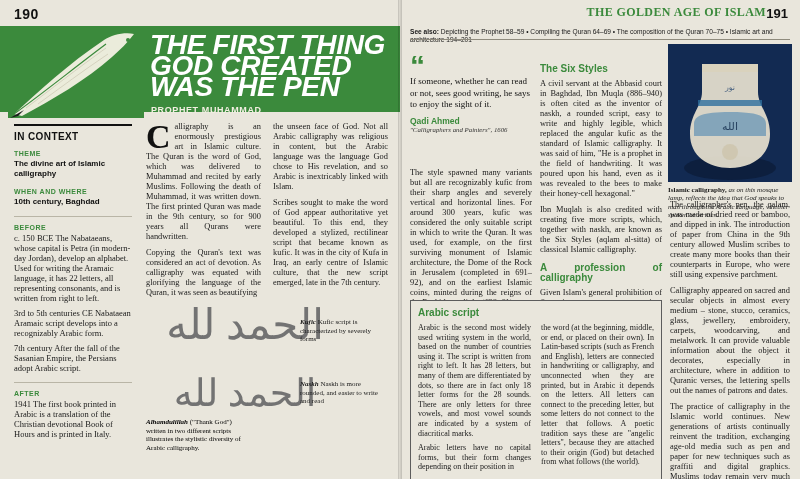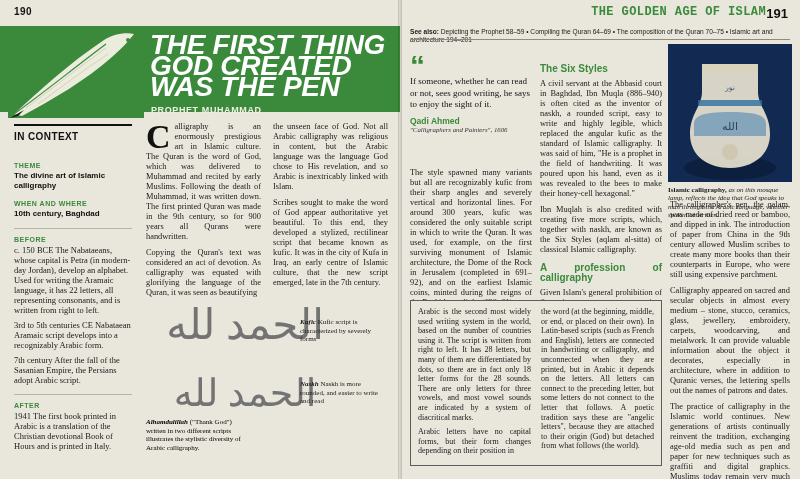--- a/index.html
+++ b/index.html
@@ -7,34 +7,34 @@
   .spread{position:relative;width:800px;height:479px;background:#d9d6cc;display:flex;}
   .page{position:relative;height:479px;box-sizing:border-box;}
   .left-page{width:400px;background:#e9e6dc;}
   .right-page{width:400px;background:#e9e6dc;}
   .gutter{position:absolute;left:398px;top:0;width:4px;height:479px;
     background:linear-gradient(90deg,rgba(0,0,0,.18),rgba(0,0,0,.06) 40%,rgba(0,0,0,.18));z-index:40;}
 
   
   .l-header{position:absolute;left:0;top:0;width:400px;height:26px;background:#e9e6dc;}
   .folio-l{position:absolute;left:14px;top:6px;font-family:"Liberation Sans",sans-serif;
-    font-weight:bold;font-size:10px;color:#111;letter-spacing:.5px;}
+    font-weight:bold;font-size:14px;color:#111;letter-spacing:.5px;}
   .green-band{position:absolute;left:0;top:26px;width:400px;height:86px;background:#3b8a3c;}
   .green-band .title{position:absolute;left:150px;top:8px;width:240px;
     font-family:"Liberation Sans",sans-serif;font-weight:bold;font-style:italic;
     font-size:28px;line-height:21px;color:#fff;letter-spacing:-.3px;text-transform:uppercase;}
   .green-band .subtitle{position:absolute;left:151px;top:79px;
     font-family:"Liberation Sans",sans-serif;font-weight:bold;font-size:9px;color:#f2efe2;
     letter-spacing:.6px;text-transform:uppercase;}
   .pen-art{position:absolute;left:8px;top:30px;width:136px;height:88px;overflow:hidden;}
 
   .incontext{position:absolute;left:14px;top:124px;width:118px;}
   .ic-rule{width:118px;height:2px;background:#111;margin-bottom:5px;}
   .ic-title{font-family:"Liberation Sans",sans-serif;font-weight:bold;font-size:10px;
-    letter-spacing:.4px;color:#111;margin-bottom:20px;}
+    letter-spacing:.4px;color:#111;margin-bottom:8px;}
   .ic-block{margin-bottom:9px;}
   .ic-label{font-family:"Liberation Sans",sans-serif;font-weight:bold;font-size:7px;
     letter-spacing:.5px;color:#3b8a3c;text-transform:uppercase;margin-bottom:2px;}
   .ic-heading{font-family:"Liberation Sans",sans-serif;font-weight:bold;font-size:8px;
     color:#111;line-height:10px;}
   .ic-text{font-size:8.5px;line-height:10px;color:#1a1a1a;}
   .ic-sep{width:118px;height:1px;background:#b9b5a6;margin:7px 0 7px 0;}
 
   .l-body{position:absolute;left:146px;top:122px;width:242px;
     column-count:2;column-gap:12px;font-size:8.4px;line-height:10px;color:#1a1a1a;
@@ -47,21 +47,21 @@
   .calli-ar{font-size:42px;color:#737373;font-weight:normal;text-align:center;}
   .ann{position:absolute;font-size:7px;line-height:8.5px;color:#1a1a1a;width:78px;}
   .ann b{font-style:italic;}
   .ann-kufic{left:300px;top:318px;}
   .ann-naskh{left:300px;top:380px;}
   .cap-alham{position:absolute;left:146px;top:418px;width:100px;font-size:7px;line-height:8.5px;}
   .cap-alham b{font-style:italic;}
 
   
   .r-header{position:absolute;left:0;top:0;width:400px;height:26px;background:#e9e6dc;}
-  .r-title{position:absolute;right:12px;top:5px;font-family:Liberation Mono, monospace;
+  .r-title{position:absolute;right:12px;top:5px;font-family:Liberation Serif, serif;
     font-weight:bold;font-size:12px;color:#3b8a3c;letter-spacing:.4px;text-transform:uppercase;}
   .folio-r{position:absolute;right:0px;top:6px;font-family:"Liberation Sans",sans-serif;
     font-weight:bold;font-size:13px;color:#111;}
   .seealso{position:absolute;left:10px;top:28px;width:380px;font-size:6.6px;line-height:8px;
     font-family:"Liberation Sans",sans-serif;color:#1a1a1a;}
   .seealso b{font-weight:bold;}
   .hr-thin{position:absolute;left:10px;top:39px;width:380px;height:1px;background:#8f8b7d;}
 
   .quote-box{position:absolute;left:10px;top:56px;width:122px;}
   .qmark{font-family:"Liberation Sans",sans-serif;font-weight:bold;font-size:30px;
@@ -212,20 +212,21 @@
 
     <div class="r-col2">
       <div class="sub-h">The Six Styles</div>
       <p>A civil servant at the Abbasid court in Baghdad, Ibn Muqla (886–940) is often cited as the inventor of naskh, a rounded script, easy to write and highly legible, which replaced the angular kufic as the standard of Islamic calligraphy. It was said of him, "He is a prophet in the field of handwriting. It was poured upon his hand, even as it was revealed to the bees to make their honey-cell hexagonal."</p>
       <p>Ibn Muqlah is also credited with creating five more scripts, which, together with naskh, are known as the Six Styles (aqlam al-sitta) of classical Islamic calligraphy.</p>
       <div class="sub-h" style="margin-top:8px">A profession of calligraphy</div>
       <p>Given Islam's general prohibition of figurative representation, calligraphers have traditionally been the most highly regarded artists in Islamic culture. Techniques were passed on from master to student, often within the same family. To become a master calligrapher, a student had to train for years by copying models to perfect his skills.</p>
     </div>
 
     <div class="arabic-box">
+      <h4>Arabic script</h4>
       <div class="cols">
         <p>Arabic is the second most widely used writing system in the world, based on the number of countries using it. The script is written from right to left. It has 28 letters, but many of them are differentiated by dots, so there are in fact only 18 letter forms for the 28 sounds. There are only letters for three vowels, and most vowel sounds are indicated by a system of diacritical marks.</p>
         <p>Arabic letters have no capital forms, but their form changes depending on their position in</p>
         <p>the word (at the beginning, middle, or end, or placed on their own). In Latin-based scripts (such as French and English), letters are connected in handwriting or calligraphy, and unconnected when they are printed, but in Arabic it depends on the letters. All letters can connect to the preceding letter, but some letters do not connect to the letter that follows. A poetic tradition says these are "angelic letters", because they are attached to their origin (God) but detached from what follows (the world).</p>
       </div>
     </div>
 
     <div class="vase-wrap">
       <svg width="124" height="138" viewBox="0 0 124 138">
         <rect width="124" height="138" fill="#122a52"></rect>

